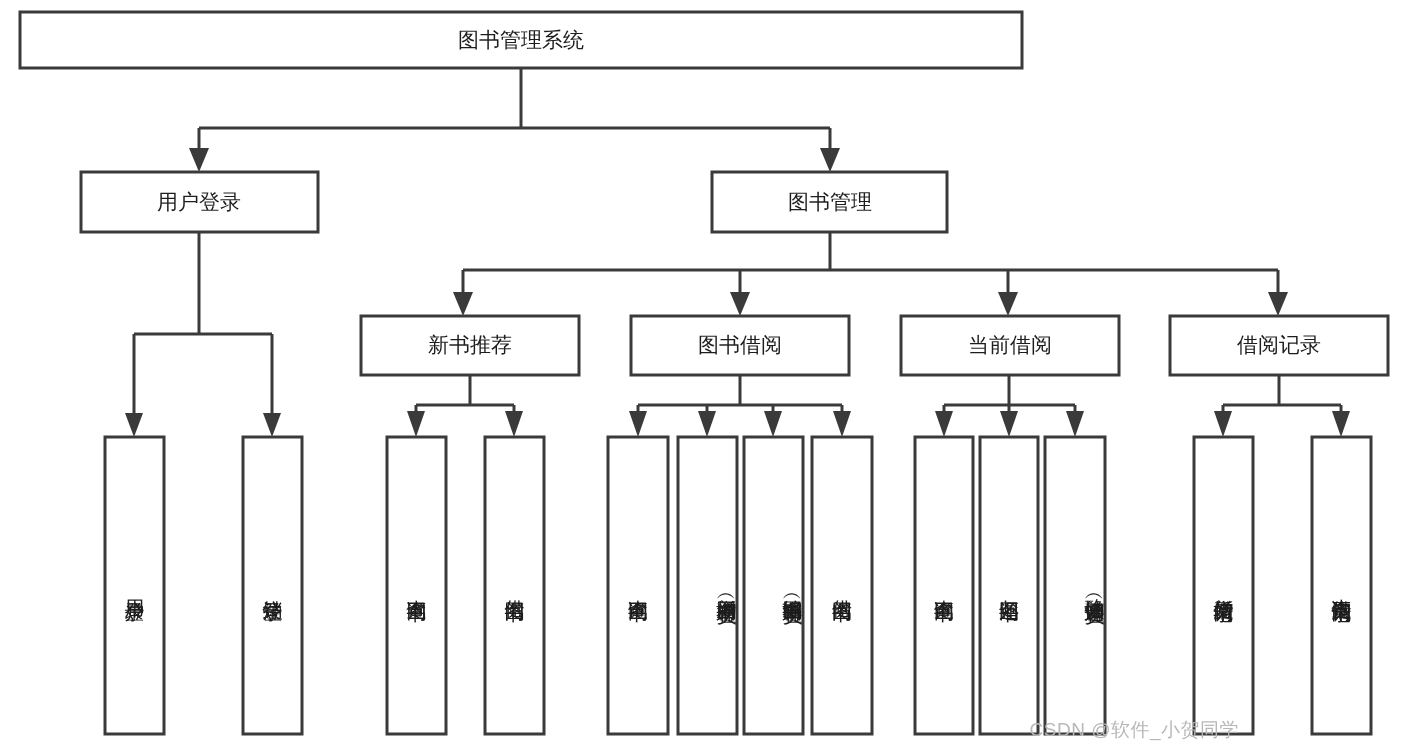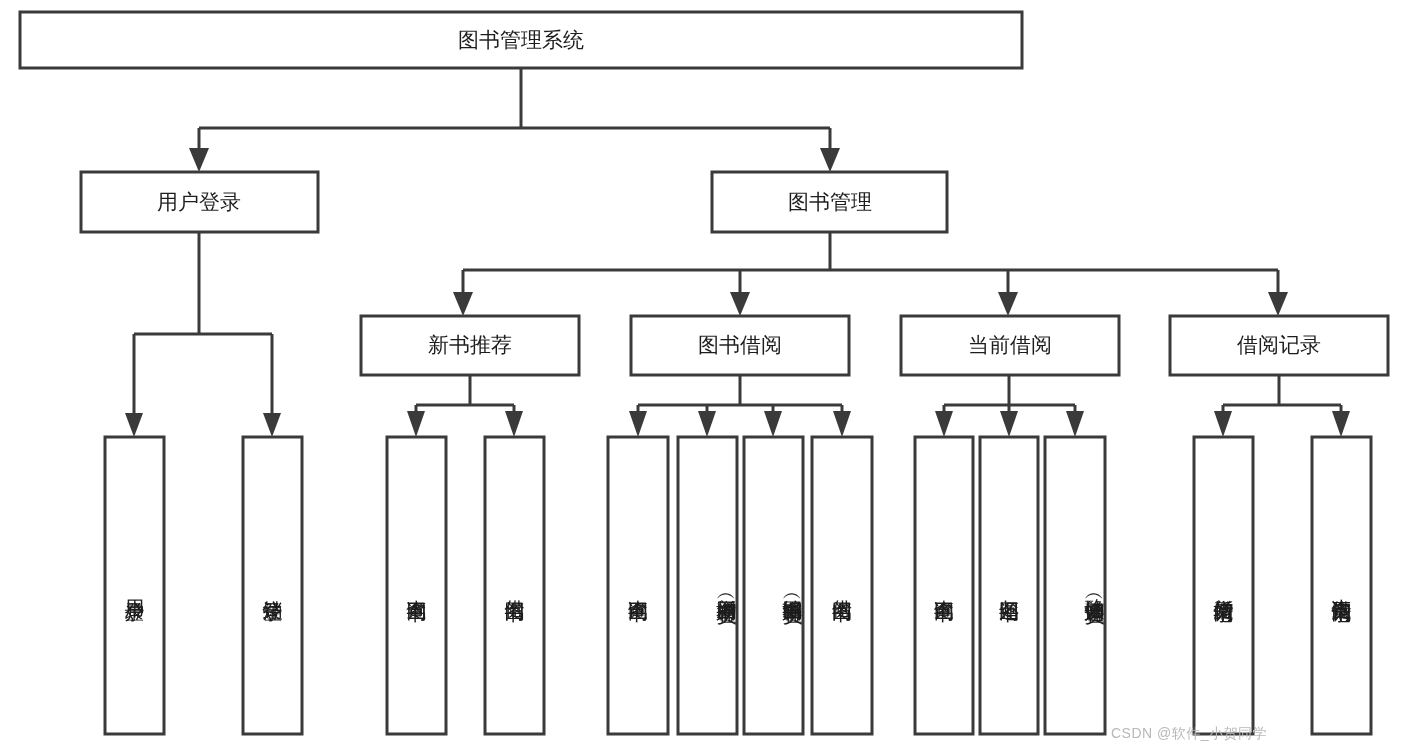--- a/index.html
+++ b/index.html
@@ -11,21 +11,20 @@
     width: 1405px;
     height: 747px;
     font-family: "Liberation Sans", "DejaVu Sans", sans-serif;
     overflow: hidden;
   }
   #diagram-root {
     position: relative;
     width: 1247px;
     height: 747px;
     background: #ffffff;
-    padding-left: 28px;
   }
   svg.diagram-canvas {
     position: absolute;
     left: 0;
     top: 0;
     width: 1405px;
     height: 747px;
   }
   .node-box {
     fill: #ffffff;
@@ -65,21 +64,21 @@
     pointer-events: none;
   }
   .node-label-v.top-aligned {
     align-items: flex-start;
   }
   .watermark {
     position: absolute;
     right: 8px;
     bottom: 4px;
     font-family: "Liberation Sans", "DejaVu Sans", sans-serif;
-    font-size: 14px;
+    font-size: 19px;
     color: #b8b8b8;
     white-space: nowrap;
     letter-spacing: 0.5px;
   }
 </style>
 </head>
 <body>
 
 <div id="diagram-root">
 

